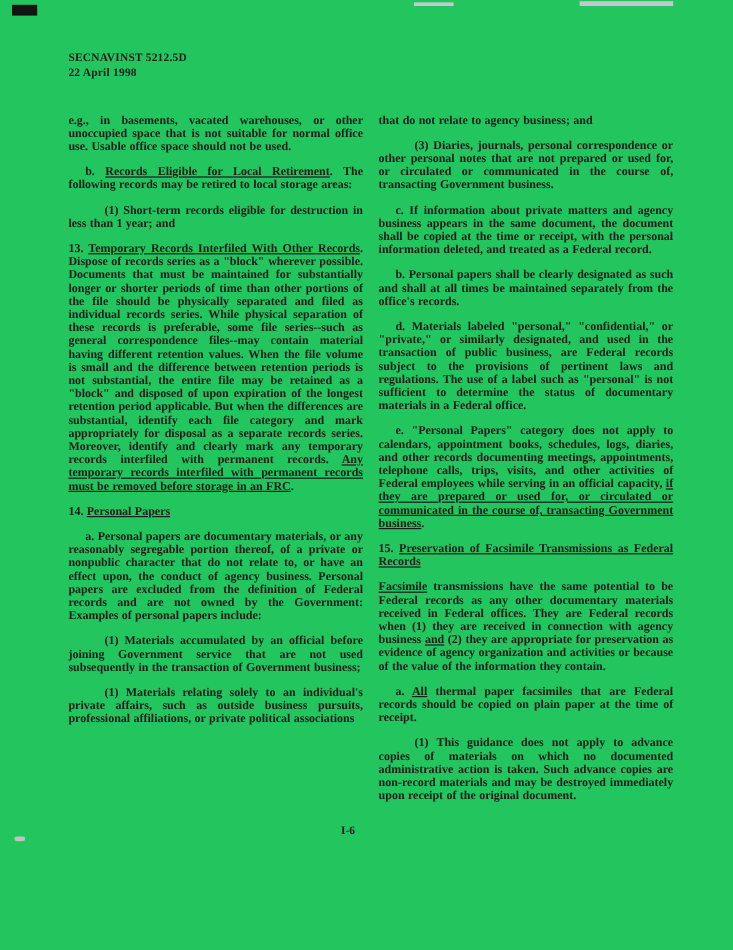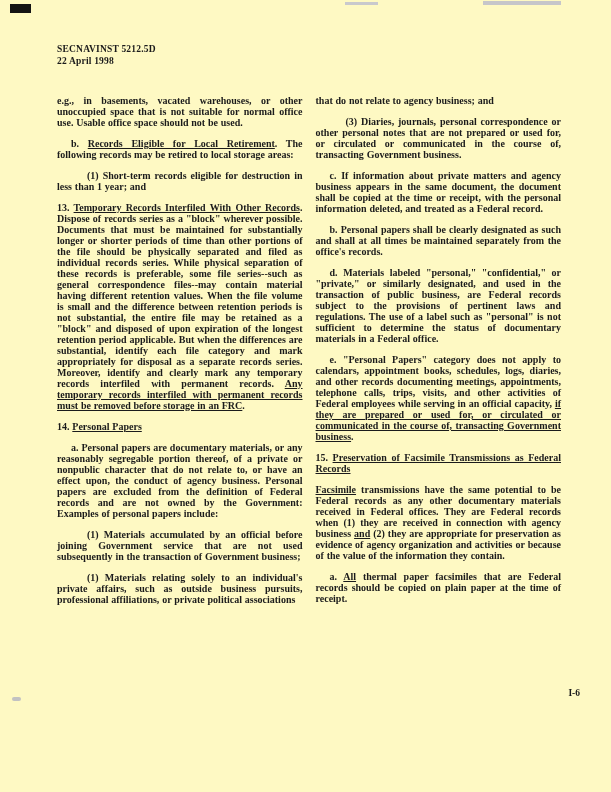--- a/index.html
+++ b/index.html
@@ -1,19 +1,19 @@
 <!DOCTYPE html>
 <html><head>
 <meta charset="utf-8">
 <style>
   html,body{margin:0;padding:0;background:#ffffff;}
   .page{
     position:relative;
     width:611px;height:792px;
-    background:#fef9c3;
+    background:#22c55e;
     font-family:"Liberation Serif","DejaVu Serif",serif;
     color:#1b1b1b;
     overflow:hidden;
   }
   .doc-header{
     position:absolute;left:57px;top:44px;
     font-size:9.5px;font-weight:bold;line-height:11.5px;
     letter-spacing:.2px;
   }
   .columns{
@@ -26,21 +26,21 @@
     font-size:10px;line-height:11px;
     font-weight:bold;
     text-align:justify;
     word-spacing:.3px;
   }
   .col p.ind1{text-indent:14px;}
   .col p.ind2{text-indent:30px;}
   .u{text-decoration:underline;text-underline-offset:1px;}
   .doc-footer{
     position:absolute;left:0;top:688px;width:580px;
-    text-align:right;
+    text-align:center;
     font-size:9.5px;font-weight:bold;
   }
   
   .artifact{position:absolute;}
   .a-mark-topleft{left:10px;top:4px;width:21px;height:9px;background:#141414;}
   .a-streak-1{left:345px;top:2px;width:33px;height:3px;background:#c9c9cd;}
   .a-streak-2{left:483px;top:1px;width:78px;height:4px;background:#c6c6ca;}
   .a-smudge-bottomleft{left:12px;top:697px;width:9px;height:4px;background:#c2c2c2;border-radius:2px;}
 </style>
 </head>
@@ -72,18 +72,19 @@
     <div class="col" id="right-col">
         <p class=""><span>that do not relate to agency business; and</span></p>
         <p class="ind2"><span>(3) Diaries, journals, personal correspondence or other personal notes that are not prepared or used for, or circulated or communicated in the course of, transacting Government business.</span></p>
         <p class="ind1"><span>c.  If information about private matters and agency business appears in the same document, the document shall be copied at the time or receipt, with the personal information deleted, and treated as a Federal record.</span></p>
         <p class="ind1"><span>b.  Personal papers shall be clearly designated as such and shall at all times be maintained separately from the office's records.</span></p>
         <p class="ind1"><span>d.  Materials labeled "personal," "confidential," or "private," or similarly designated, and used in the transaction of public business, are Federal records subject to the provisions of pertinent laws and regulations.  The use of a label such as "personal" is not sufficient to determine the status of documentary materials in a Federal office.</span></p>
         <p class="ind1"><span>e.  "Personal Papers" category does not apply to calendars, appointment books, schedules, logs, diaries, and other records documenting meetings, appointments, telephone calls, trips, visits, and other activities of Federal employees while serving in an official capacity, </span><span class="u">if they are prepared or used for, or circulated or communicated in the course of, transacting Government business</span><span>.</span></p>
         <p class=""><span>15.  </span><span class="u">Preservation of Facsimile Transmissions as Federal Records</span></p>
         <p class=""><span class="u">Facsimile</span><span> transmissions have the same potential to be Federal records as any other documentary materials received in Federal offices.  They are Federal records when (1) they are received in connection with agency business </span><span class="u">and</span><span> (2) they are appropriate for preservation as evidence of agency organization and activities or because of the value of the information they contain.</span></p>
         <p class="ind1"><span>a.  </span><span class="u">All</span><span> thermal paper facsimiles that are Federal records should be copied on plain paper at the time of receipt.</span></p>
+        <p class="ind2"><span>(1)  This guidance does not apply to advance copies of materials on which no documented administrative action is taken.  Such advance copies are non-record materials and may be destroyed immediately upon receipt of the original document.</span></p>
       </div>
   </div>
 
   <div class="doc-footer">I-6</div>
 
 </div>
 
 </body></html>

